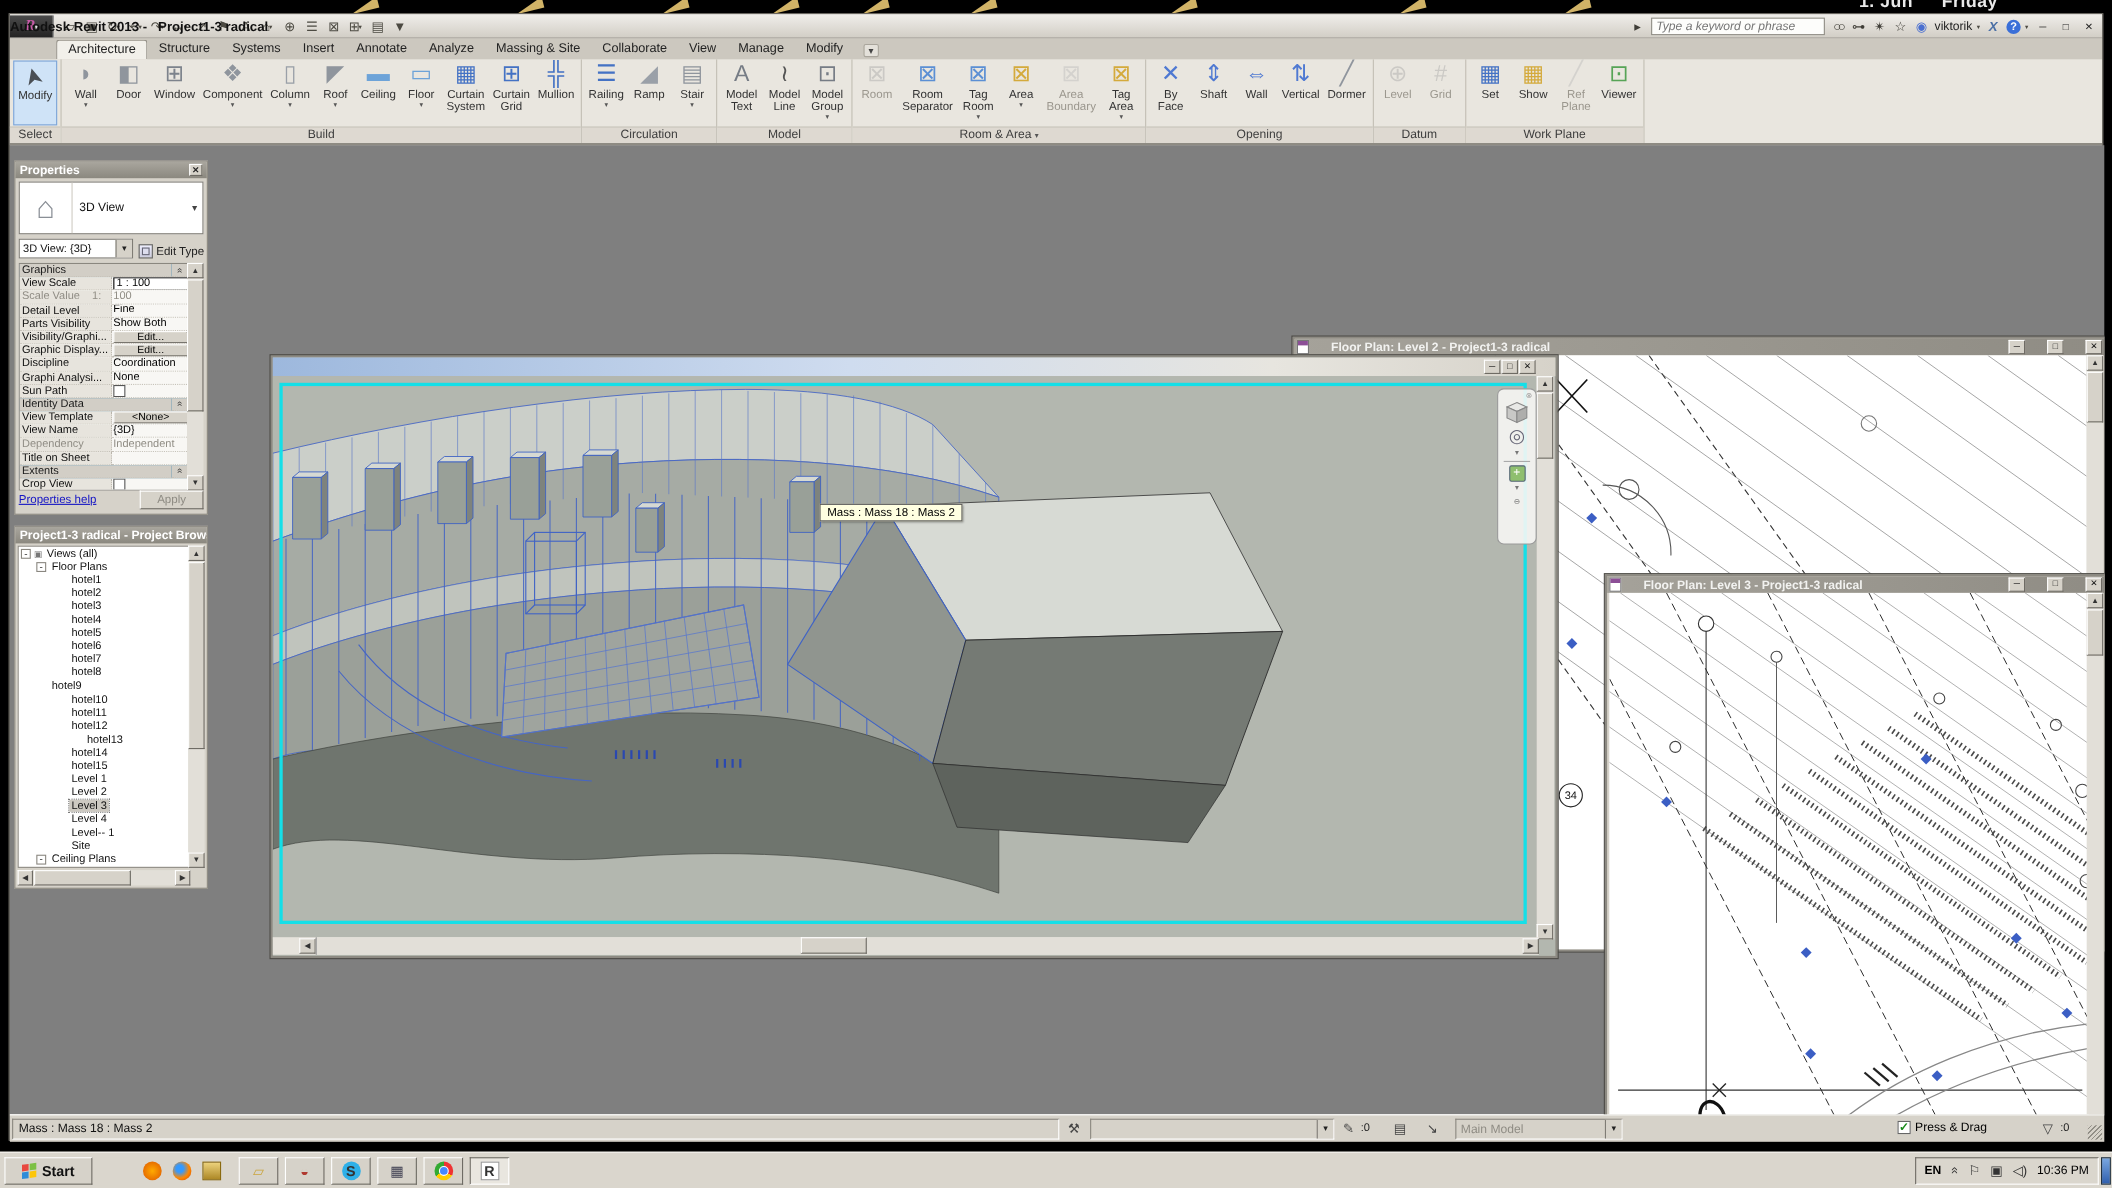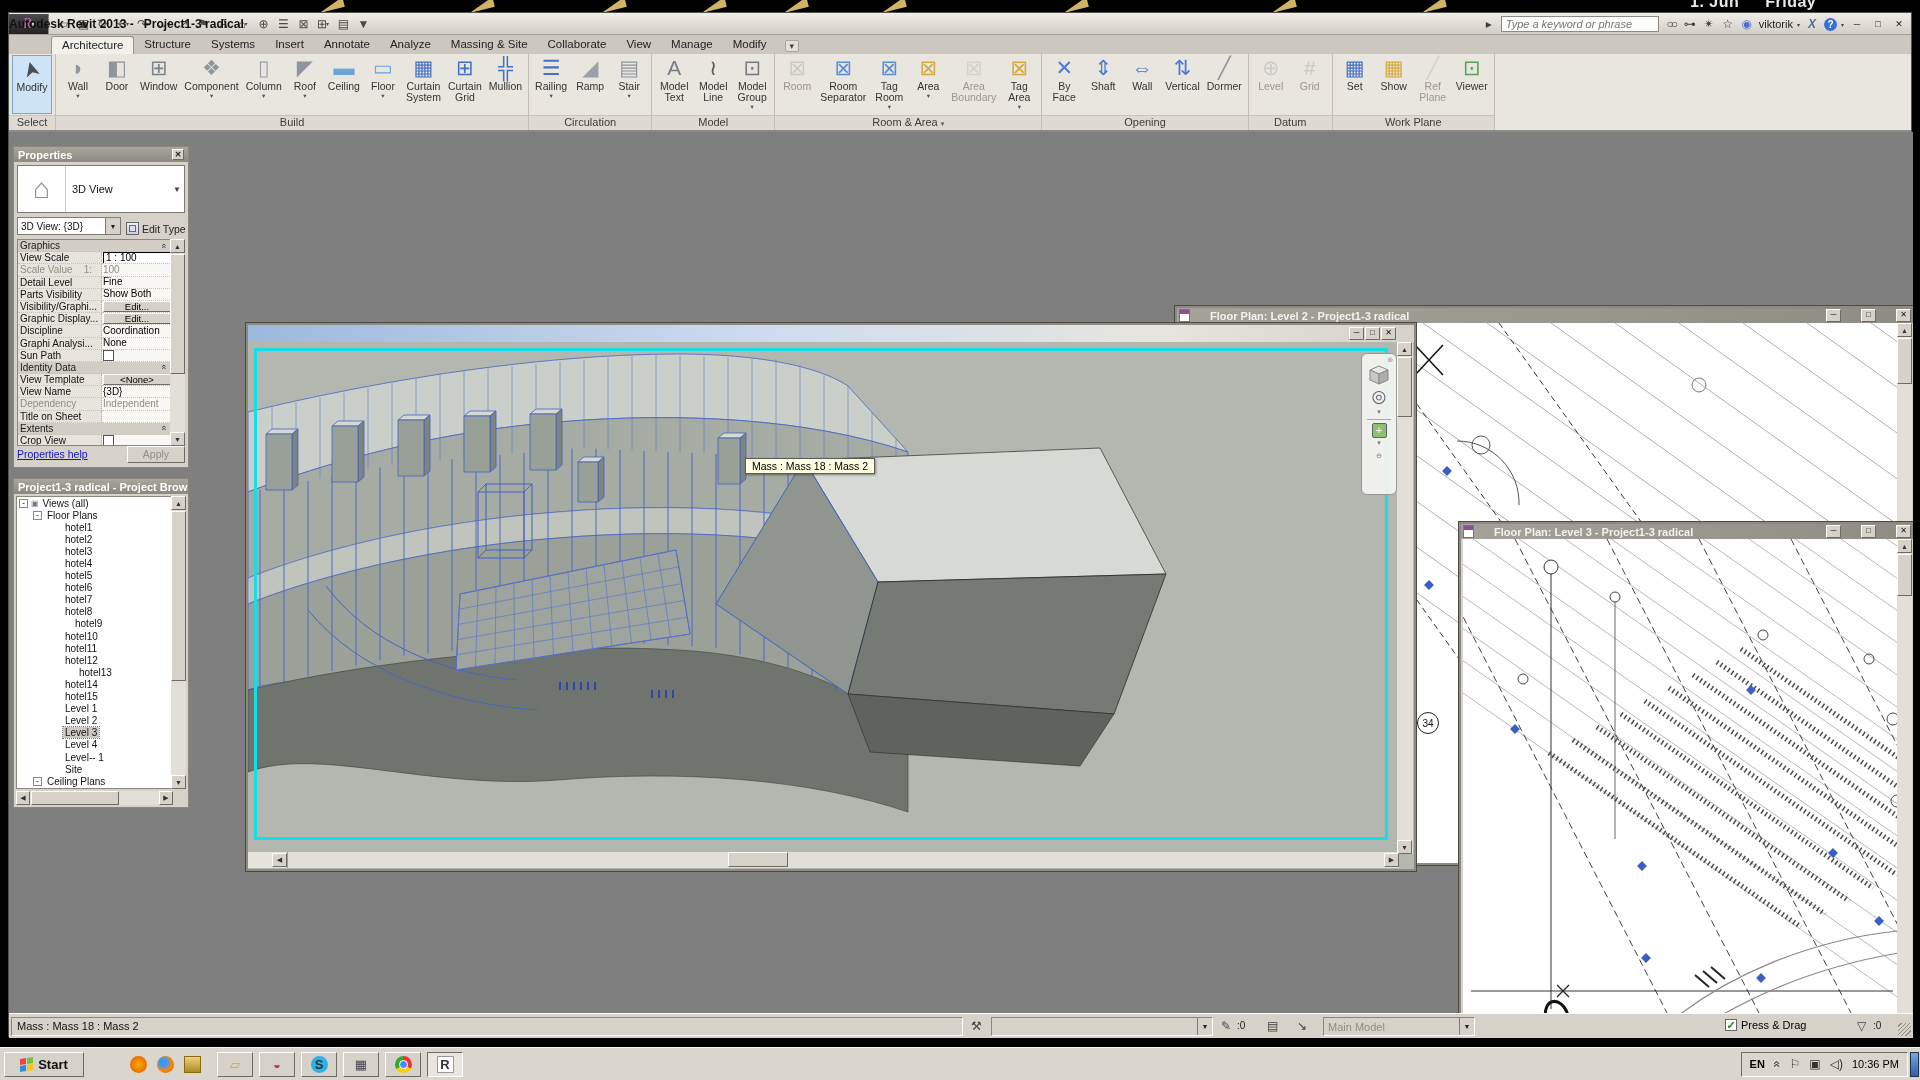--- a/index.html
+++ b/index.html
@@ -1052,21 +1052,21 @@
             <div class="trow" style="padding-left: 34px;">
             <span class="texp"></span>
 
             <span class="tlabel">hotel7</span>
           </div>
             <div class="trow" style="padding-left: 34px;">
             <span class="texp"></span>
 
             <span class="tlabel">hotel8</span>
           </div>
-            <div class="trow" style="padding-left: 44px;">
+            <div class="trow" style="padding-left: 16px;">
             <span class="texp"></span>
 
             <span class="tlabel">hotel9</span>
           </div>
             <div class="trow" style="padding-left: 34px;">
             <span class="texp"></span>
 
             <span class="tlabel">hotel10</span>
           </div>
             <div class="trow" style="padding-left: 34px;">

